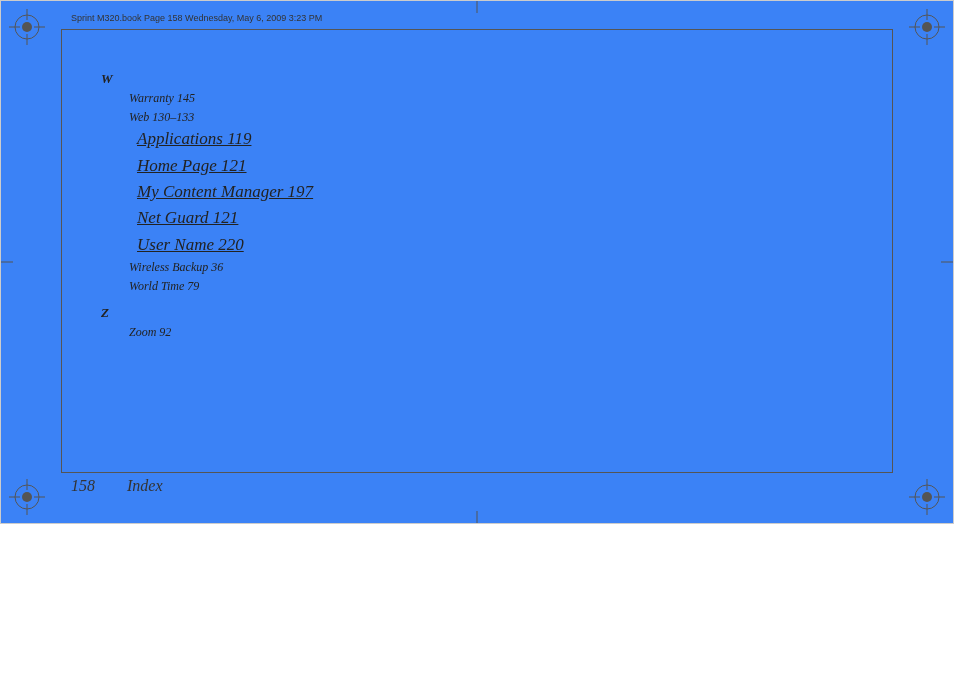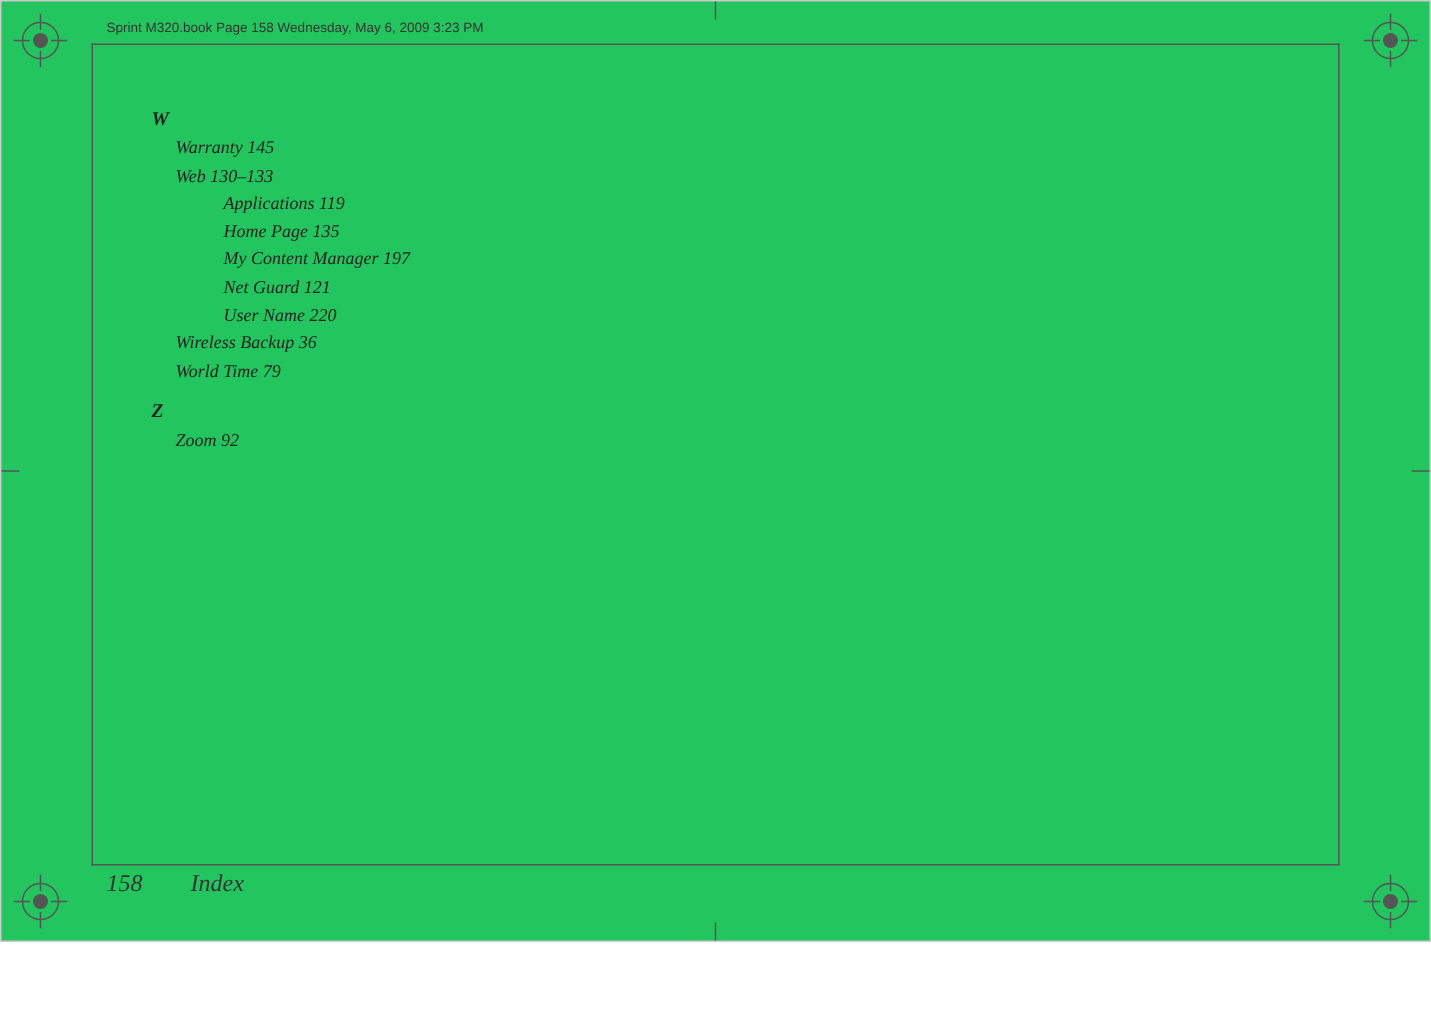--- a/index.html
+++ b/index.html
@@ -12,22 +12,22 @@
       width: 954px;
       height: 682px;
       background: #ffffff;
       font-family: 'Times New Roman', Times, serif;
       position: relative;
       overflow: hidden;
     }
 
     .page-container {
       width: 954px;
-      height: 628px;
-      background: #22c55e;
+      height: 524px;
+      background: #3b82f6;
       position: relative;
       border: 1px solid #ccc;
     }
 
     
     .corner-mark {
       position: absolute;
       width: 36px;
       height: 36px;
     }
@@ -118,33 +118,34 @@
       color: #222;
       margin-bottom: 2px;
       font-family: 'Times New Roman', Times, serif;
     }
 
     
     .entry-top {
       font-size: 12px;
       font-style: italic;
       color: #222;
-      margin-left: 16px;
+      margin-left: 28px;
       line-height: 1.55;
       font-family: 'Times New Roman', Times, serif;
     }
 
     
     .entry-sub {
-      font-size: 12px;
+      font-size: 17px;
       font-style: italic;
       color: #222;
-      margin-left: 48px;
+      margin-left: 36px;
       line-height: 1.55;
       font-family: 'Times New Roman', Times, serif;
+      text-decoration: underline;
     }
 
     
     .tick-top-center {
       position: absolute;
       top: 0px;
       left: 50%;
       transform: translateX(-50%);
       width: 1px;
       height: 12px;
@@ -247,21 +248,21 @@
   <div class="margin-right"></div>
 
   <div class="content">
 
     <div>
       <div class="section-letter">W</div>
 
       <div class="entry-top">Warranty 145</div>
       <div class="entry-top">Web 130–133</div>
       <div class="entry-sub">Applications 119</div>
-      <div class="entry-sub">Home Page 135</div>
+      <div class="entry-sub">Home Page 121</div>
       <div class="entry-sub">My Content Manager 197</div>
       <div class="entry-sub">Net Guard 121</div>
       <div class="entry-sub">User Name 220</div>
       <div class="entry-top">Wireless Backup 36</div>
       <div class="entry-top">World Time 79</div>
     </div>
 
     <div class="section-z">
       <div class="section-letter">Z</div>
       <div class="entry-top">Zoom 92</div>

